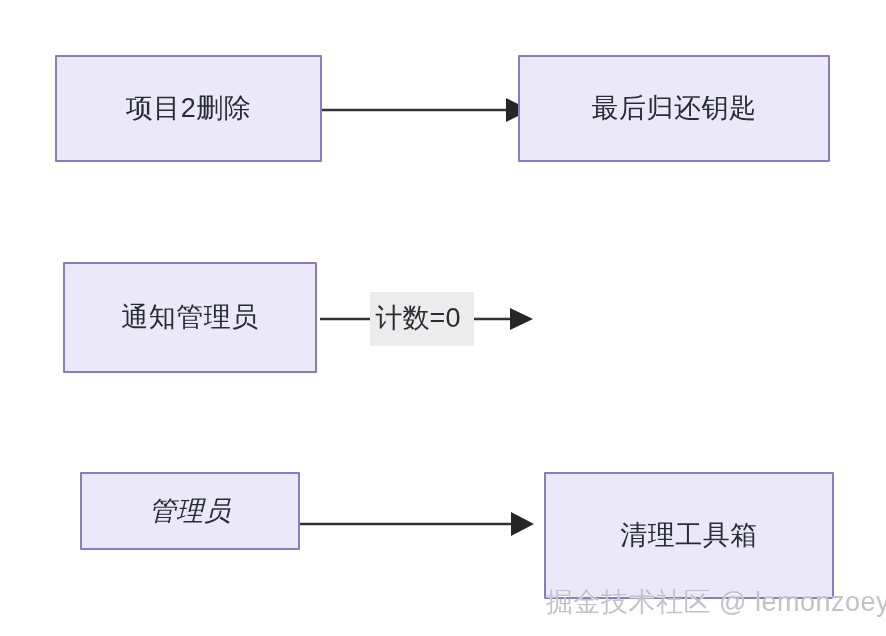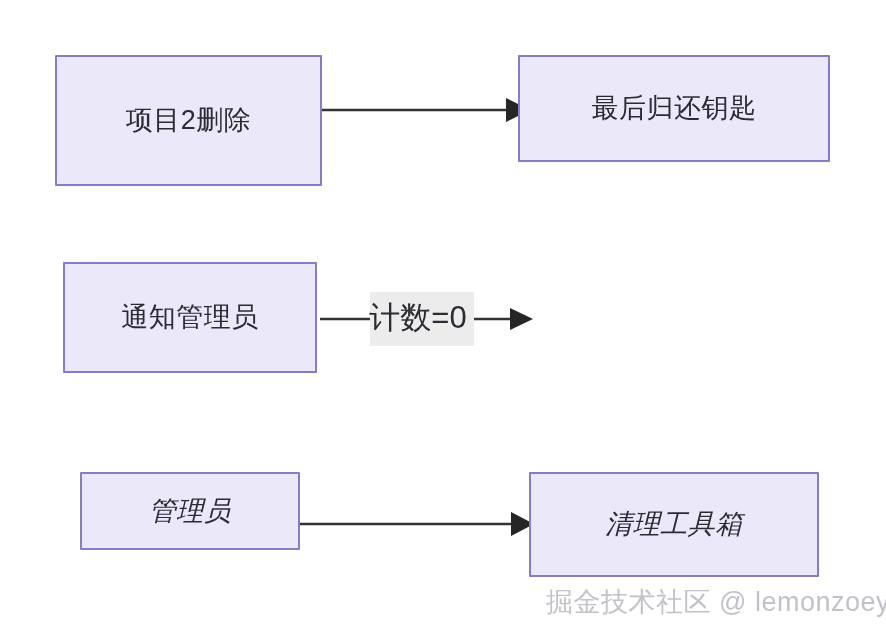--- a/index.html
+++ b/index.html
@@ -36,26 +36,26 @@
   .node .node-label {
     font-size: 27px;
     line-height: 1.2;
     color: #2b2b33;
     letter-spacing: 0.5px;
     white-space: nowrap;
     font-weight: 400;
   }
 
   
-  #node-1 { left: 55px;  top: 55px;  width: 267px; height: 131px; }
+  #node-1 { left: 55px;  top: 55px;  width: 267px; height: 107px; }
   #node-2 { left: 518px; top: 55px;  width: 312px; height: 107px; text-align: center; }
   #node-3 { left: 63px;  top: 262px; width: 254px; height: 111px; }
   #node-4 { left: 535px; top: 262px; width: 280px; height: 111px; }
   #node-5 { left: 80px;  top: 472px; width: 220px; height: 78px; font-style: italic; }
-  #node-6 { left: 529px; top: 472px; width: 290px; height: 105px; font-style: italic; }
+  #node-6 { left: 544px; top: 472px; width: 290px; height: 127px; }
 
   
   #edges {
     position: absolute;
     left: 0;
     top: 0;
     width: 886px;
     height: 636px;
     pointer-events: none;
   }
@@ -67,21 +67,21 @@
   .edge-head {
     fill: #262626;
     stroke: none;
   }
 
   
   .edge-label {
     position: absolute;
     background: #ececec;
     color: #2b2b33;
-    font-size: 31px;
+    font-size: 27px;
     line-height: 1.2;
     padding: 5px 15px 7px 7px;
     white-space: nowrap;
     box-sizing: border-box;
     display: flex;
     align-items: center;
     justify-content: center;
   }
   #edge-label-1 { left: 370px; top: 292px; width: 104px; height: 54px; }
 

